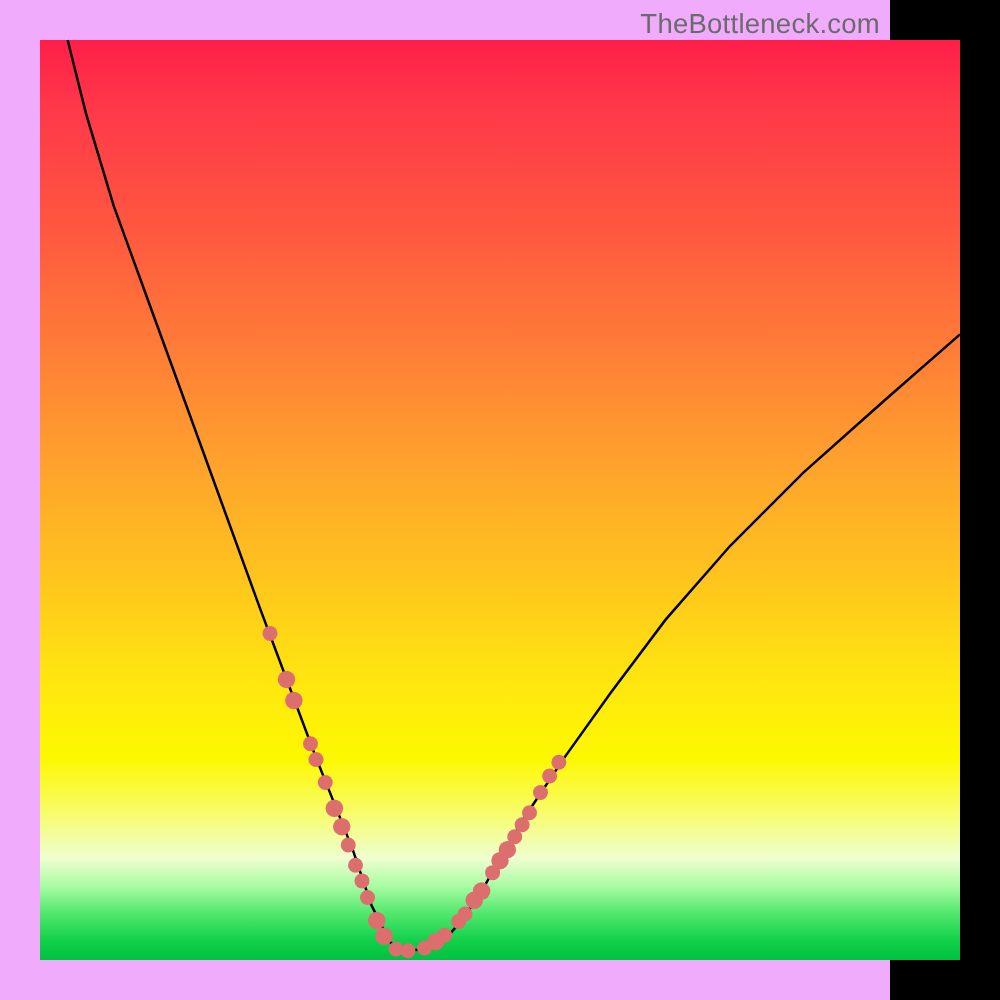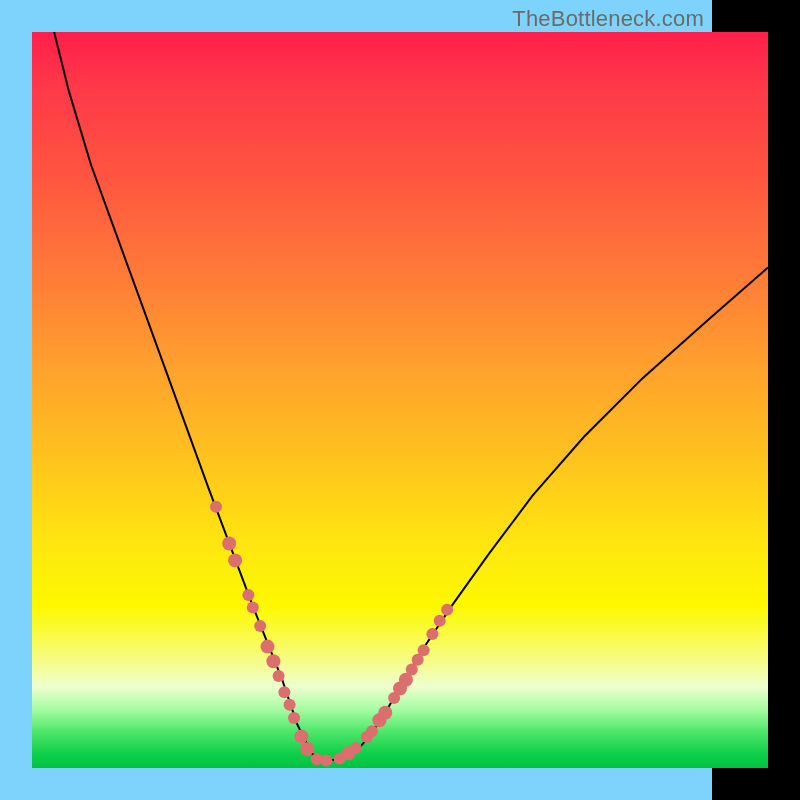--- a/index.html
+++ b/index.html
@@ -10,21 +10,21 @@
     background: #000;
     overflow: hidden;
     font-family: Arial, Helvetica, sans-serif;
   }
   .frame {
     position: absolute;
     top: 0;
     left: 0;
     width: 712px;
     height: 800px;
-    background: #7dd3fc;
+    background: #f0abfc;
     text-decoration: underline;
   }
   .plot {
     position: absolute;
     top: 32px;
     left: 32px;
     width: 736px;
     height: 736px;
     
     background: linear-gradient(

